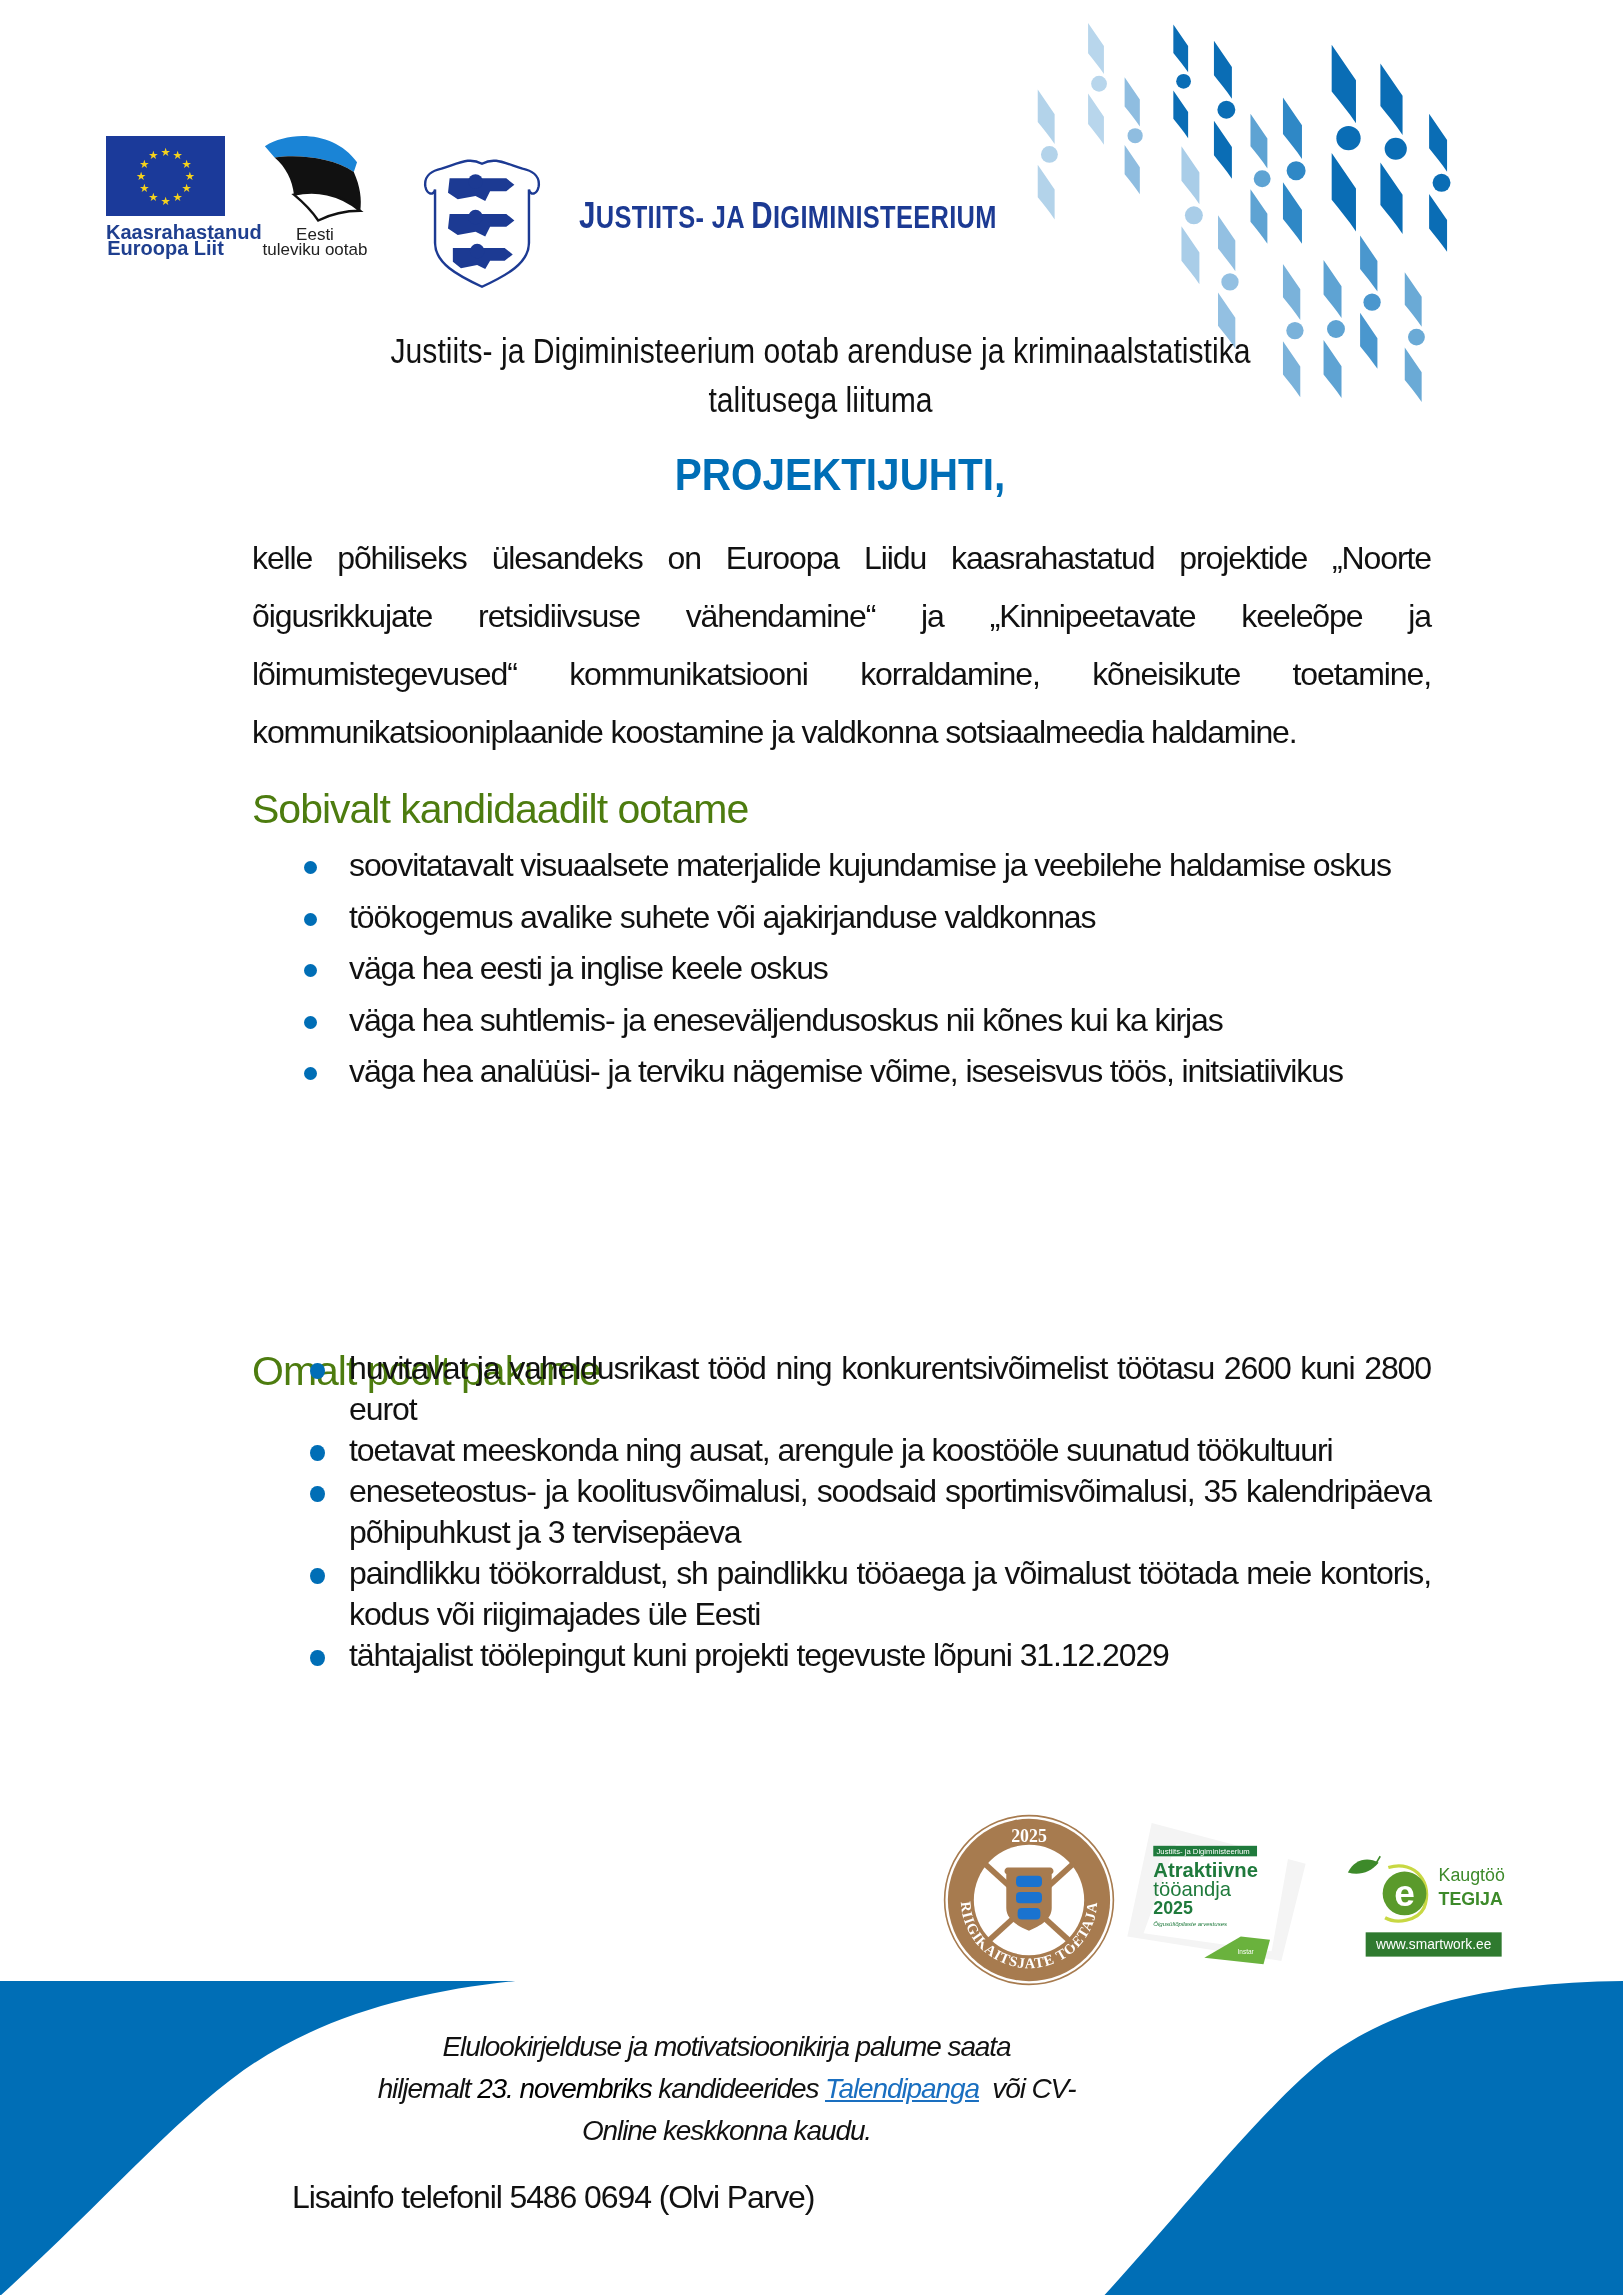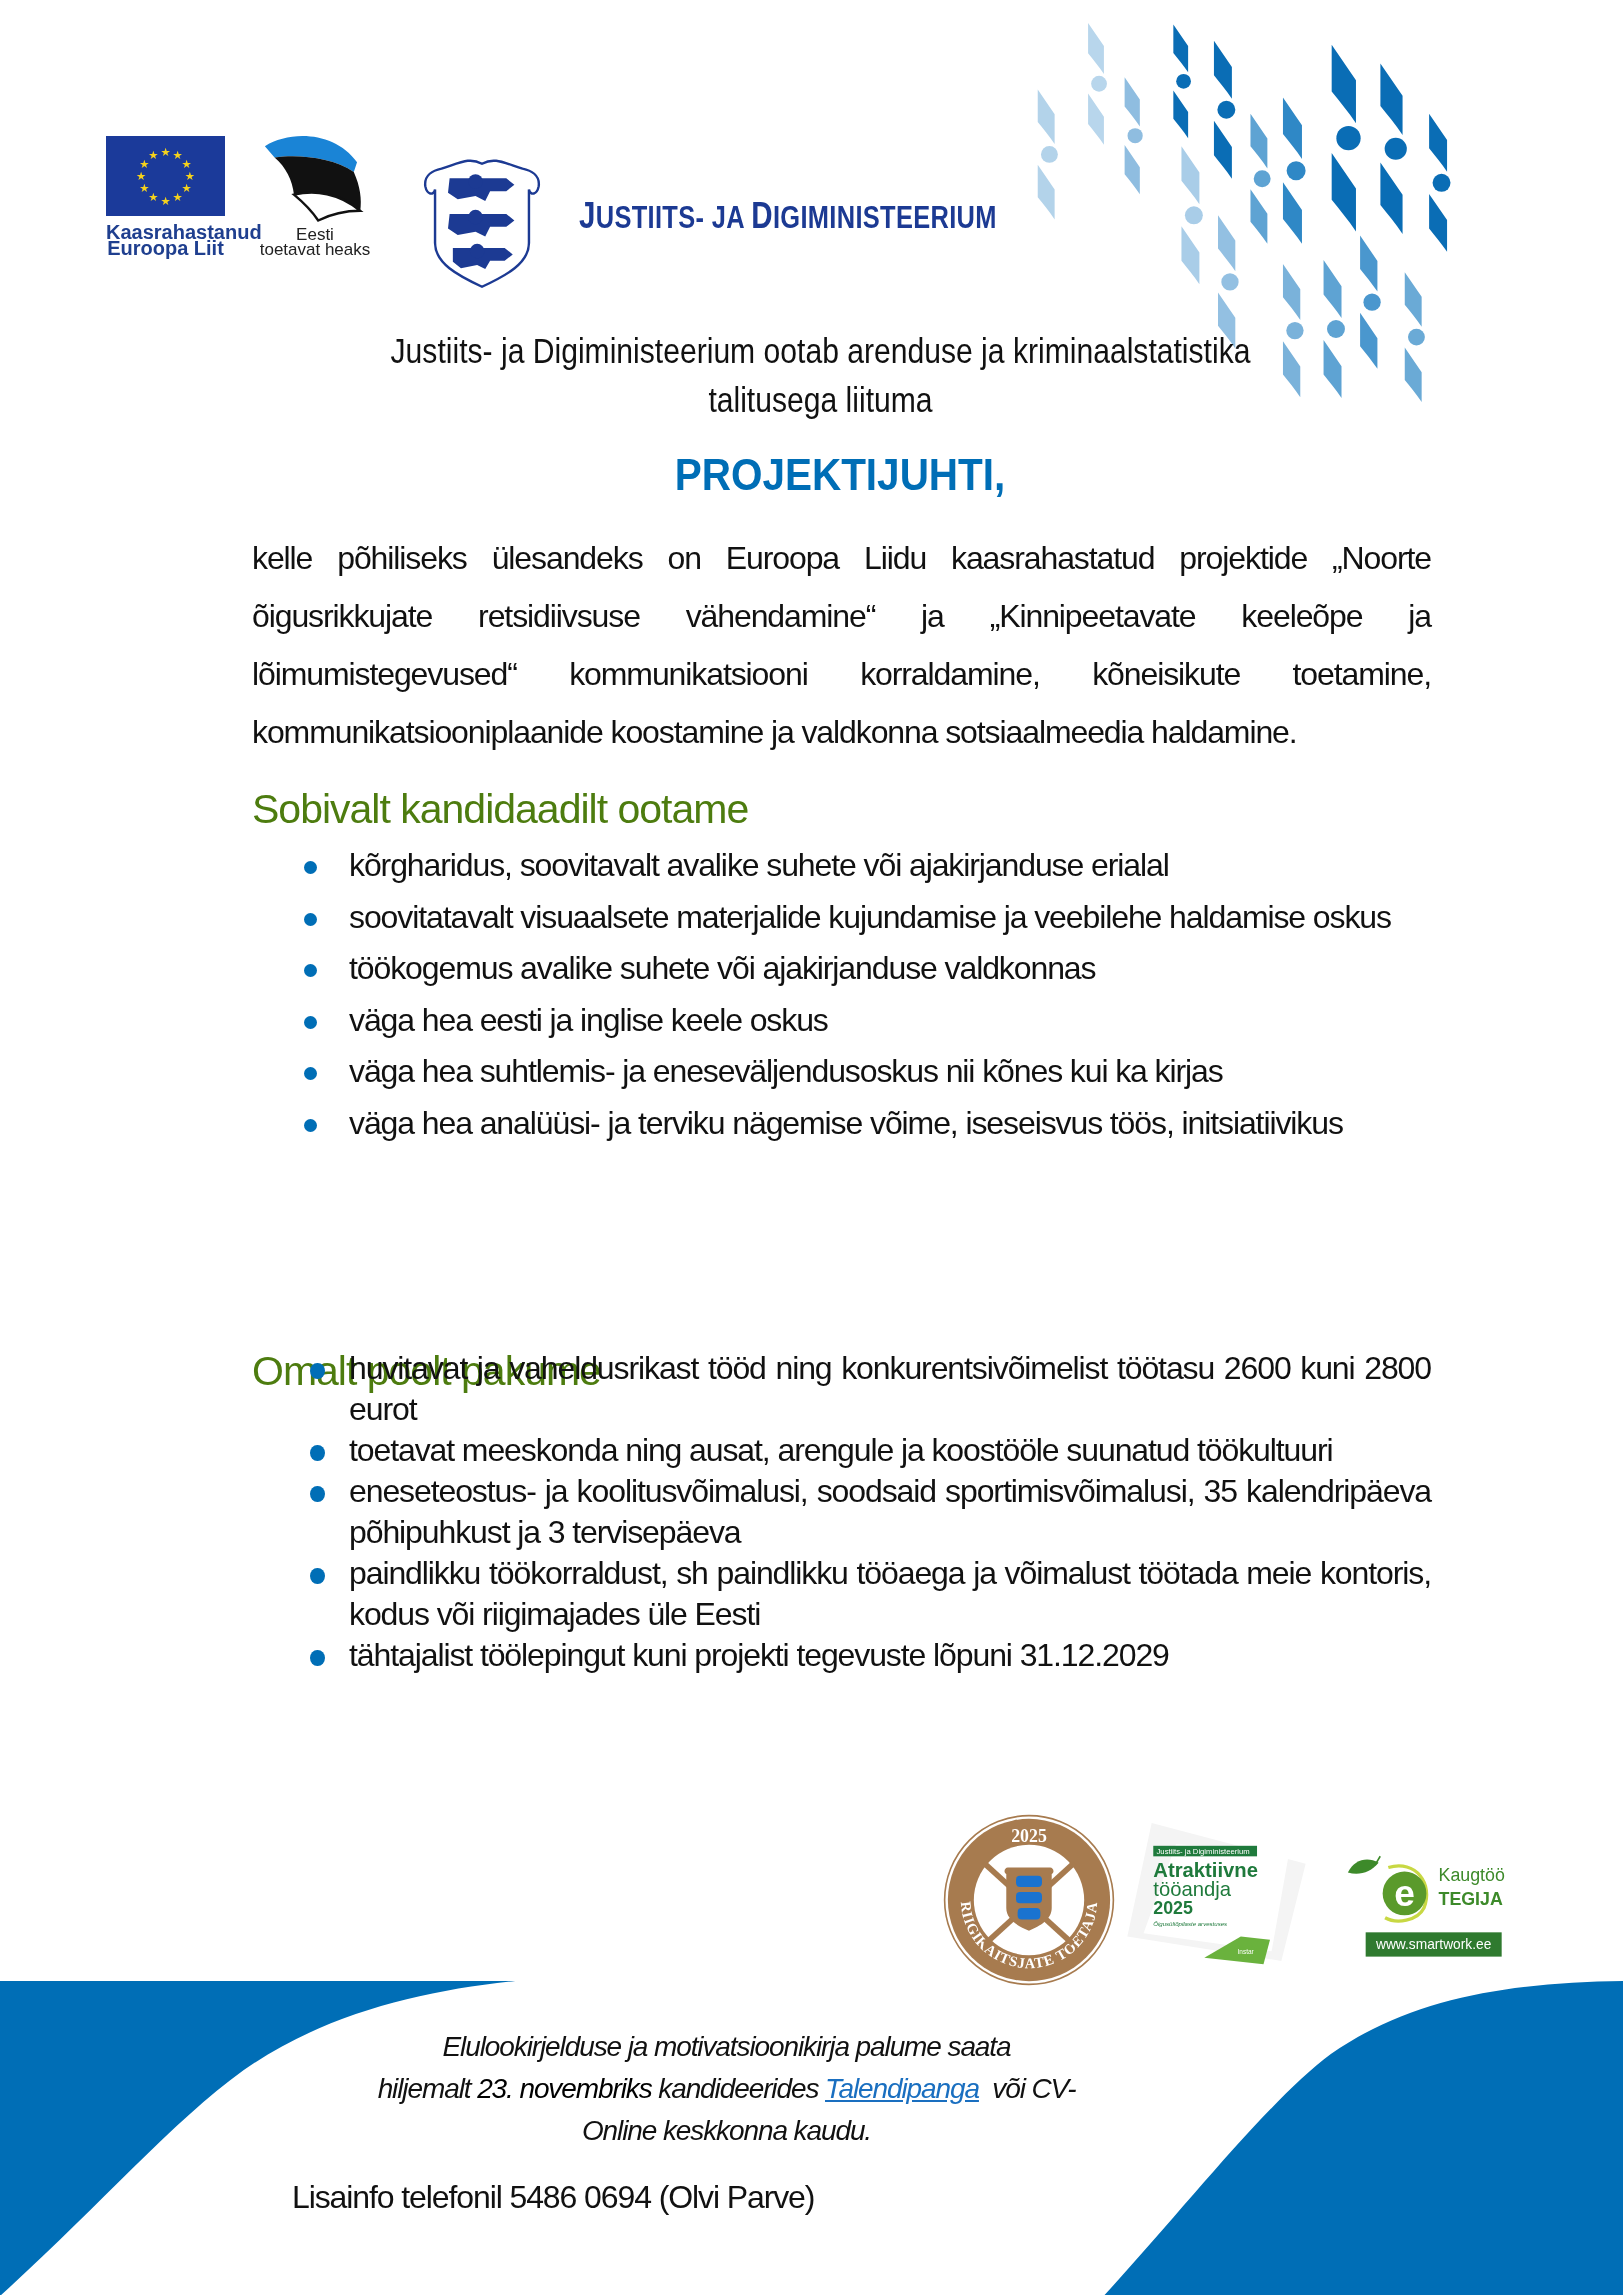--- a/index.html
+++ b/index.html
@@ -78,21 +78,21 @@
 </div>
 
 <div class="eesti-logo">
   <svg width="114" height="97" viewBox="0 0 140 120">
     <path d="M8 20 C40 0, 95 2, 122 40 L118 52 C92 34, 50 30, 20 34 Z" fill="#1a84d6"></path>
     <path d="M20 34 C50 30, 92 34, 118 52 C126 70, 128 86, 126 100 C100 78, 70 74, 44 80 C42 62, 34 46, 20 34 Z" fill="#111"></path>
     <path d="M44 80 C70 74, 100 78, 126 100 C110 100, 90 104, 74 112 C66 100, 56 90, 44 80 Z" fill="#fff" stroke="#111" stroke-width="3"></path>
   </svg>
   <div class="eesti-caption">
     <div>Eesti</div>
-    <div>toetavat heaks</div>
+    <div>tuleviku ootab</div>
   </div>
 </div>
 
 <svg class="coat-arms" viewBox="0 0 160 168">
   <path d="M30 18 C55 10, 65 4, 80 12 C95 4, 105 10, 130 18 C140 20, 152 26, 150 40 C148 50, 140 52, 138 44 L138 110 C138 135, 110 150, 80 164 C50 150, 22 135, 22 110 L22 44 C20 52, 12 50, 10 40 C8 26, 20 20, 30 18 Z" fill="#fff" stroke="#1c3a93" stroke-width="3"></path>
   <g fill="#1c3a93">
     <path d="M40 30 h70 l10 8 -10 8 -20 0 -6 12 -12 -6 -22 4 -12 -8 z"></path>
     <path d="M40 74 h70 l10 8 -10 8 -20 0 -6 12 -12 -6 -22 4 -12 -8 z"></path>
     <path d="M44 116 h64 l10 8 -10 8 -18 0 -6 10 -10 -5 -20 4 -10 -8 z"></path>
     <circle cx="72" cy="34" r="9"></circle>
@@ -192,21 +192,20 @@
   <div>Justiits- ja Digiministeerium ootab arenduse ja kriminaalstatistika</div>
   <div>talitusega liituma</div>
 </div>
 
 <div class="job-title">PROJEKTIJUHTI,</div>
 
 <p class="lead">kelle põhiliseks ülesandeks on Euroopa Liidu kaasrahastatud projektide „Noorte õigusrikkujate retsidiivsuse vähendamine“ ja „Kinnipeetavate keeleõpe ja lõimumistegevused“ kommunikatsiooni korraldamine, kõneisikute toetamine, kommunikatsiooniplaanide koostamine ja valdkonna sotsiaalmeedia haldamine.</p>
 
 <h2 class="section-title" style="top: 786px;">Sobivalt kandidaadilt ootame</h2>
 <ul class="bullets list-1" id="req-list" style="top: 843px;">
-    <li><span class="bullet-dot"></span><span>kõrgharidus, soovitavalt avalike suhete või ajakirjanduse erialal</span></li>
     <li><span class="bullet-dot"></span><span>soovitatavalt visuaalsete materjalide kujundamise ja veebilehe haldamise oskus</span></li>
     <li><span class="bullet-dot"></span><span>töökogemus avalike suhete või ajakirjanduse valdkonnas</span></li>
     <li><span class="bullet-dot"></span><span>väga hea eesti ja inglise keele oskus</span></li>
     <li><span class="bullet-dot"></span><span>väga hea suhtlemis- ja eneseväljendusoskus nii kõnes kui ka kirjas</span></li>
     <li><span class="bullet-dot"></span><span>väga hea analüüsi- ja terviku nägemise võime, iseseisvus töös, initsiatiivikus</span></li>
   </ul>
 
 <h2 class="section-title" style="top: 1348px;">Omalt poolt pakume</h2>
 <ul class="bullets list-2" id="offer-list" style="top: 1348px;">
     <li><span class="bullet-dot"></span><span>huvitavat ja vaheldusrikast tööd ning konkurentsivõimelist töötasu 2600 kuni 2800 eurot</span></li>

